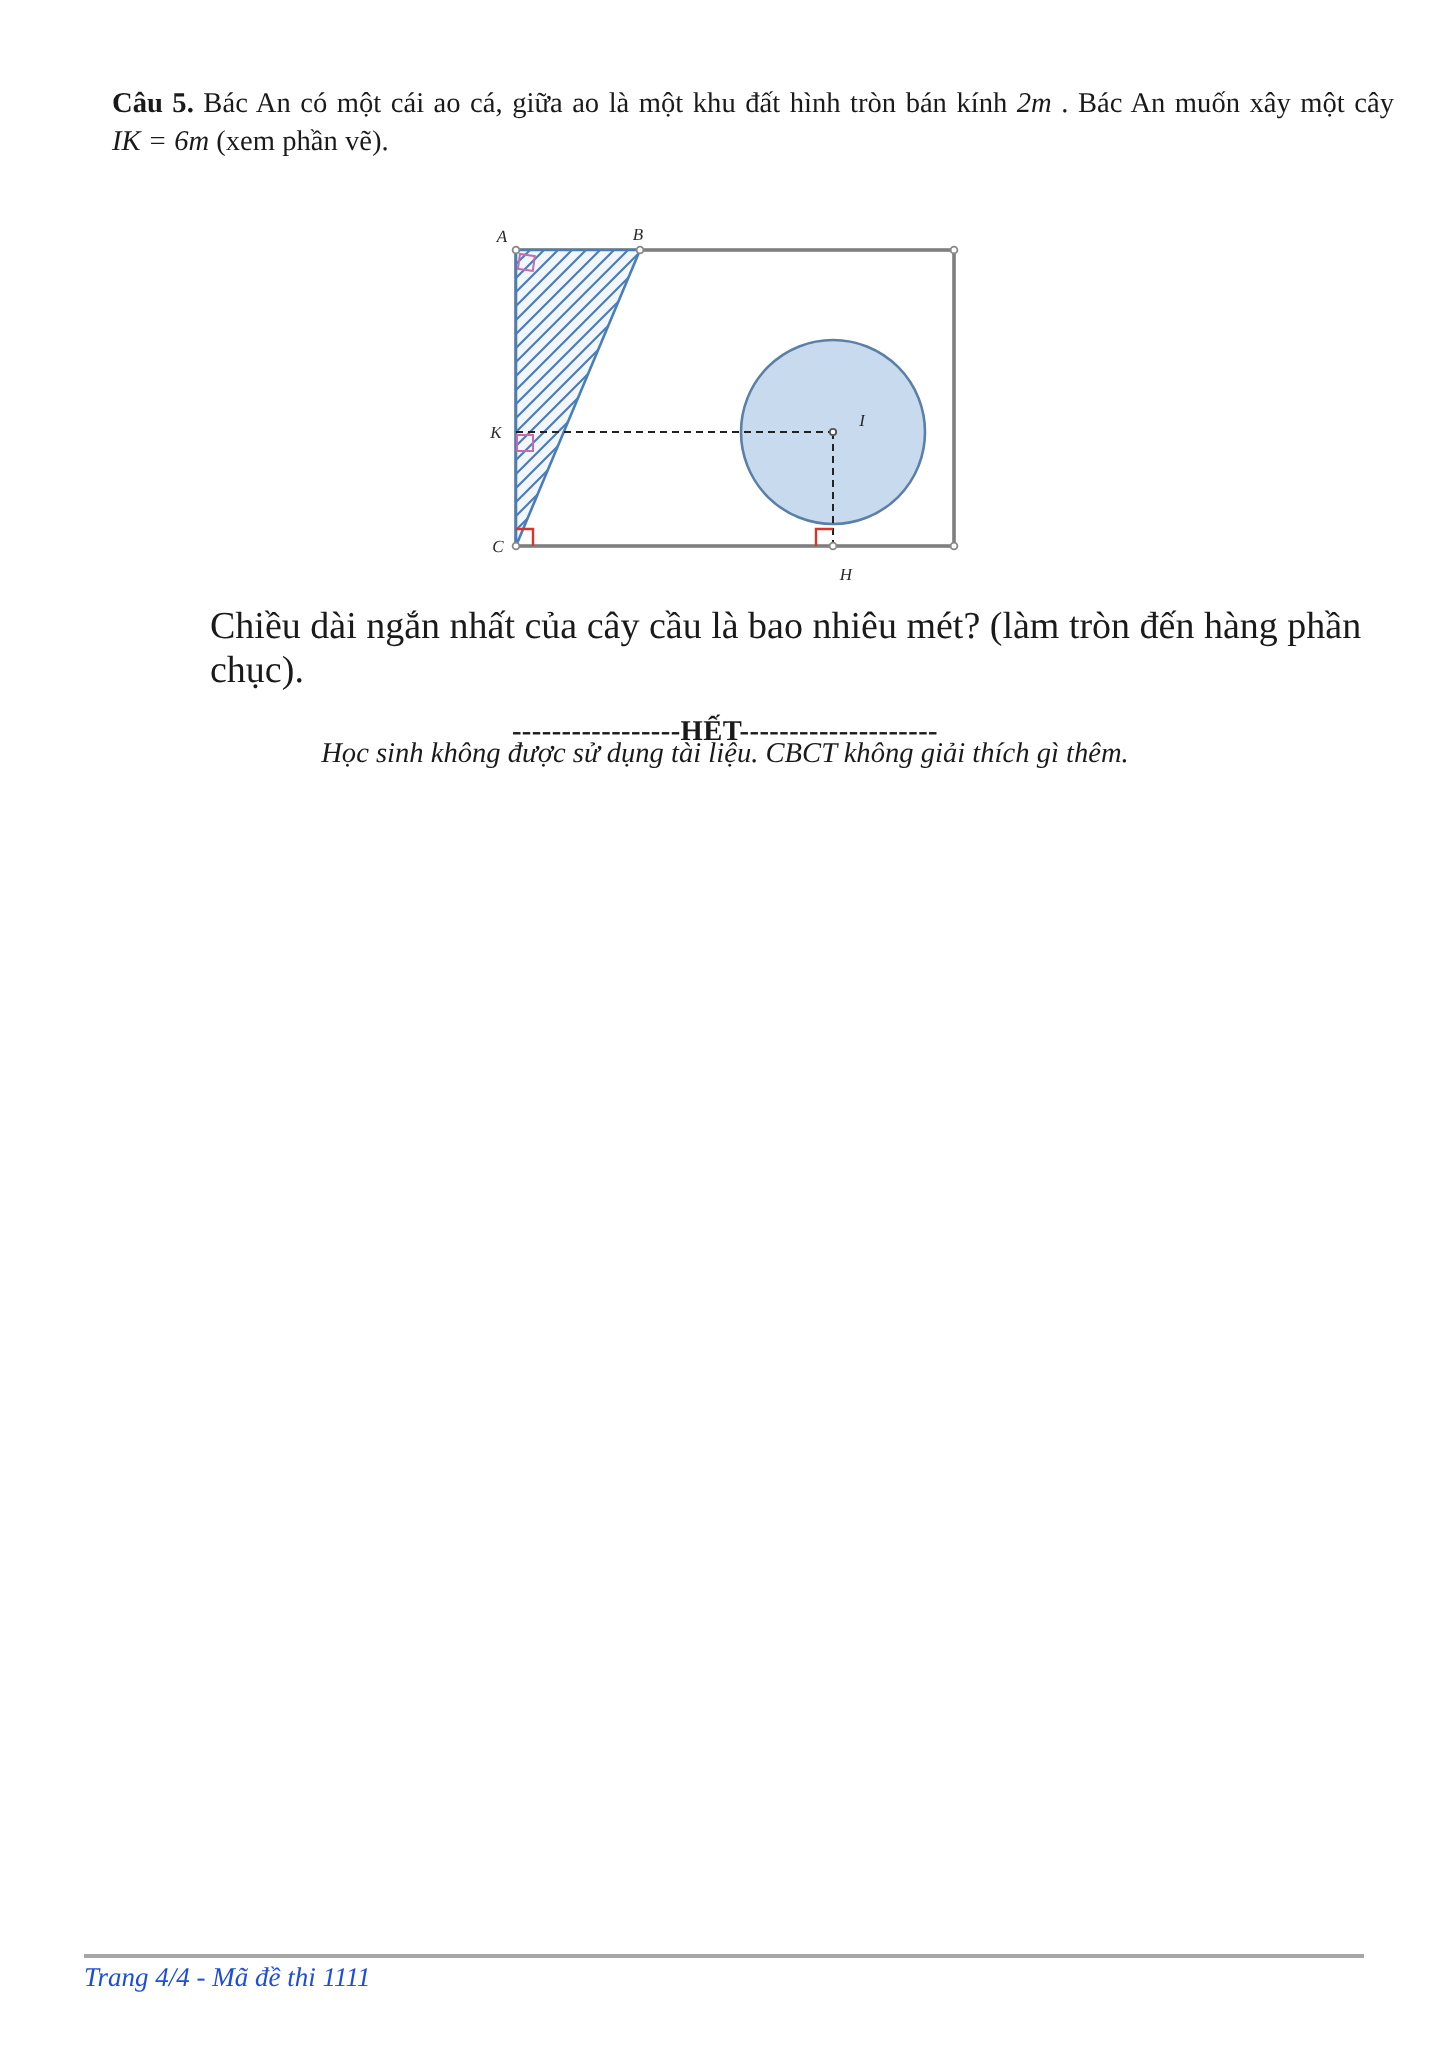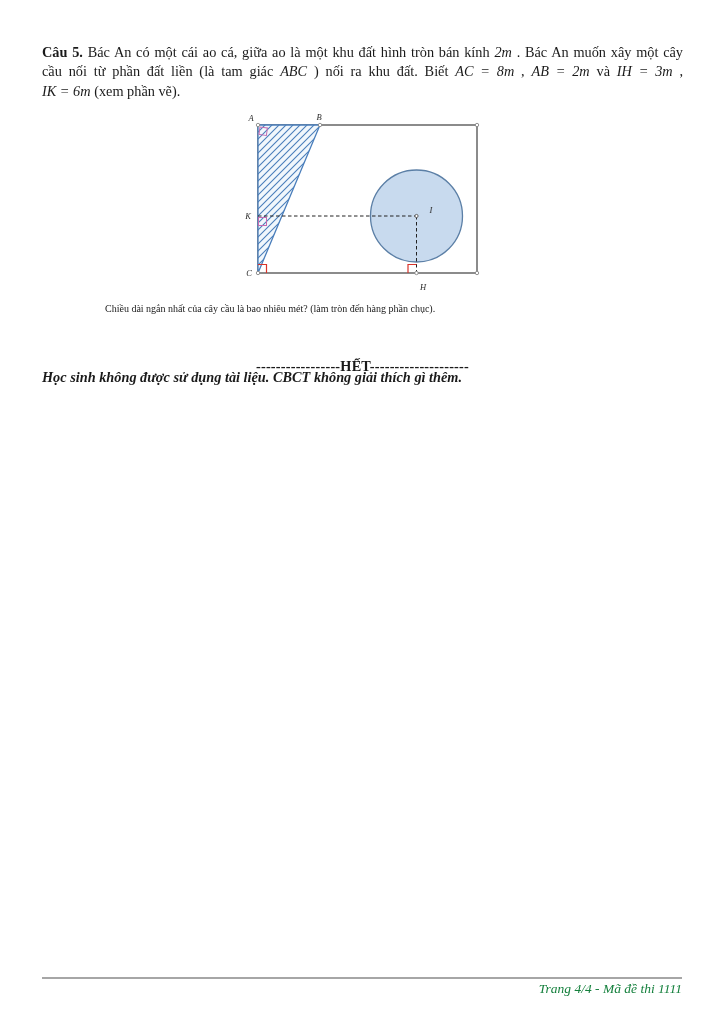--- a/index.html
+++ b/index.html
@@ -7,65 +7,63 @@
     position:relative;
     width:725px; height:1024px;
     background:#ffffff;
     margin:0 auto;
     font-family:"Liberation Serif", serif;
     color:#1a1a1a;
     overflow:hidden;
   }
   
   .question {
-    position:absolute; left:42px; top:43px; width:641px;
+    position:absolute; left:56px; top:43px; width:641px;
     font-size:14.3px; line-height:19.4px;
   }
   .q-line { display:block; }
   .jline { text-align:justify; text-align-last:justify; }
   .q-bold { font-weight:bold; }
   .math { font-style:italic; }
   
   .figure-wrap { position:absolute; left:240px; top:108px; width:250px; height:190px; }
   .fig-label { font-family:"Liberation Serif", serif; font-style:italic; font-size:8.5px; fill:#2a2a2a; }
   
   .prompt {
     position:absolute; left:105px; top:303px;
-    font-size:10px;
+    font-size:19px;
   }
   
   .het {
     position:absolute; left:42px; top:358px; width:641px;
     text-align:center; font-weight:bold; font-size:14.3px; letter-spacing:.2px;
   }
   .note {
     position:absolute; left:42px; top:369px; width:641px;
-    text-align:left; font-weight:bold; font-style:italic; font-size:14.3px;
+    text-align:center; font-weight:normal; font-style:italic; font-size:14.3px;
   }
   
   .footer {
     position:absolute; left:42px; top:977px; width:640px;
     border-top:2px solid #a6a6a6;
   }
   .footer-text {
     margin-top:2px;
-    text-align:right;
     font-style:italic;
     font-size:13.5px;
-    color:#15803d;
+    color:#1d4ed8;
   }
 </style>
 </head>
 <body>
 
 <div class="page">
 
   <div class="question">
     <span class="q-line jline"><span class="q-bold">Câu 5.</span><span> Bác An có một cái ao cá, giữa ao là một khu đất hình tròn bán kính </span><span class="math">2m</span><span> . Bác An muốn xây một cây</span></span>
-    <span class="q-line jline"><span>cầu nối từ phần đất liền (là tam giác </span><span class="math">ABC</span><span> ) nối ra khu đất. Biết </span><span class="math">AC = 8m</span><span> , </span><span class="math">AB = 2m</span><span> và </span><span class="math">IH = 3m</span><span> ,</span></span>
     <span class="q-line"><span class="math">IK = 6m</span><span> (xem phần vẽ).</span></span>
   </div>
 
   <div class="figure-wrap">
     <svg width="250" height="190" viewBox="0 0 250 190">
       <defs>
         <pattern id="hatch" patternUnits="userSpaceOnUse" width="7" height="7">
           <rect width="7" height="7" fill="#f1f7fc"></rect>
           <path d="M0,7 L7,0 M-1,1 L1,-1 M6,8 L8,6" stroke="#4a7ebb" stroke-width="1.1"></path>
         </pattern>

